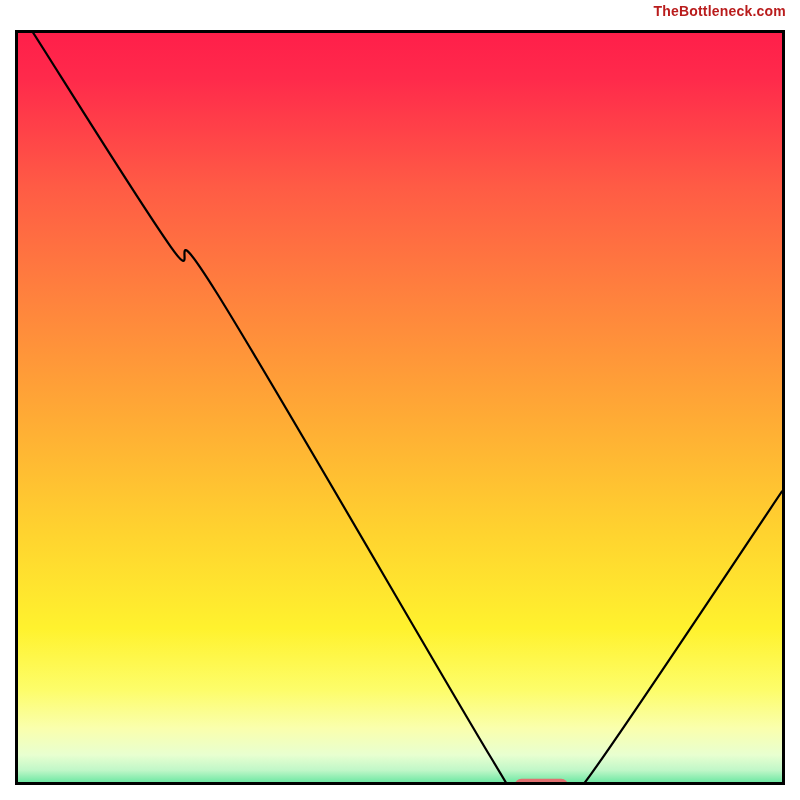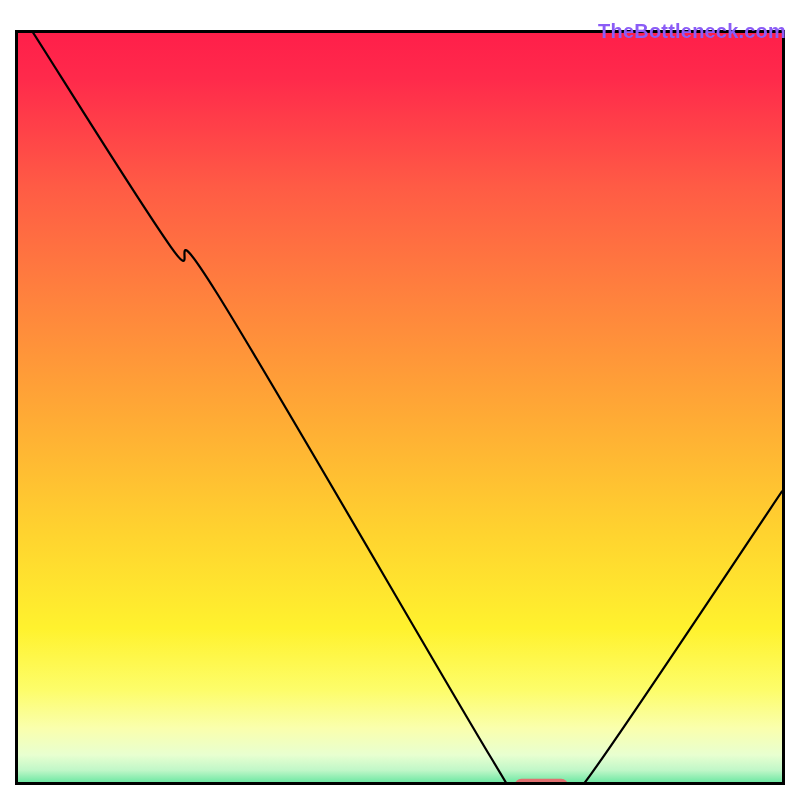--- a/index.html
+++ b/index.html
@@ -13,26 +13,25 @@
   }
   .container {
     position: relative;
     width: 800px;
     height: 800px;
   }
   .watermark {
     position: absolute;
     top: 3px;
     right: 14px;
-    font-size: 20px;
+    font-size: 14px;
     font-weight: 600;
-    color: #8b5cf6;
+    color: #b91c1c;
     letter-spacing: 0.2px;
     z-index: 10;
-    margin-top: 17px;
   }
   .plot-frame {
     position: absolute;
     left: 15px;
     top: 30px;
     width: 770px;
     height: 755px;
     border: 3px solid #000000;
     box-sizing: border-box;
     overflow: hidden;

